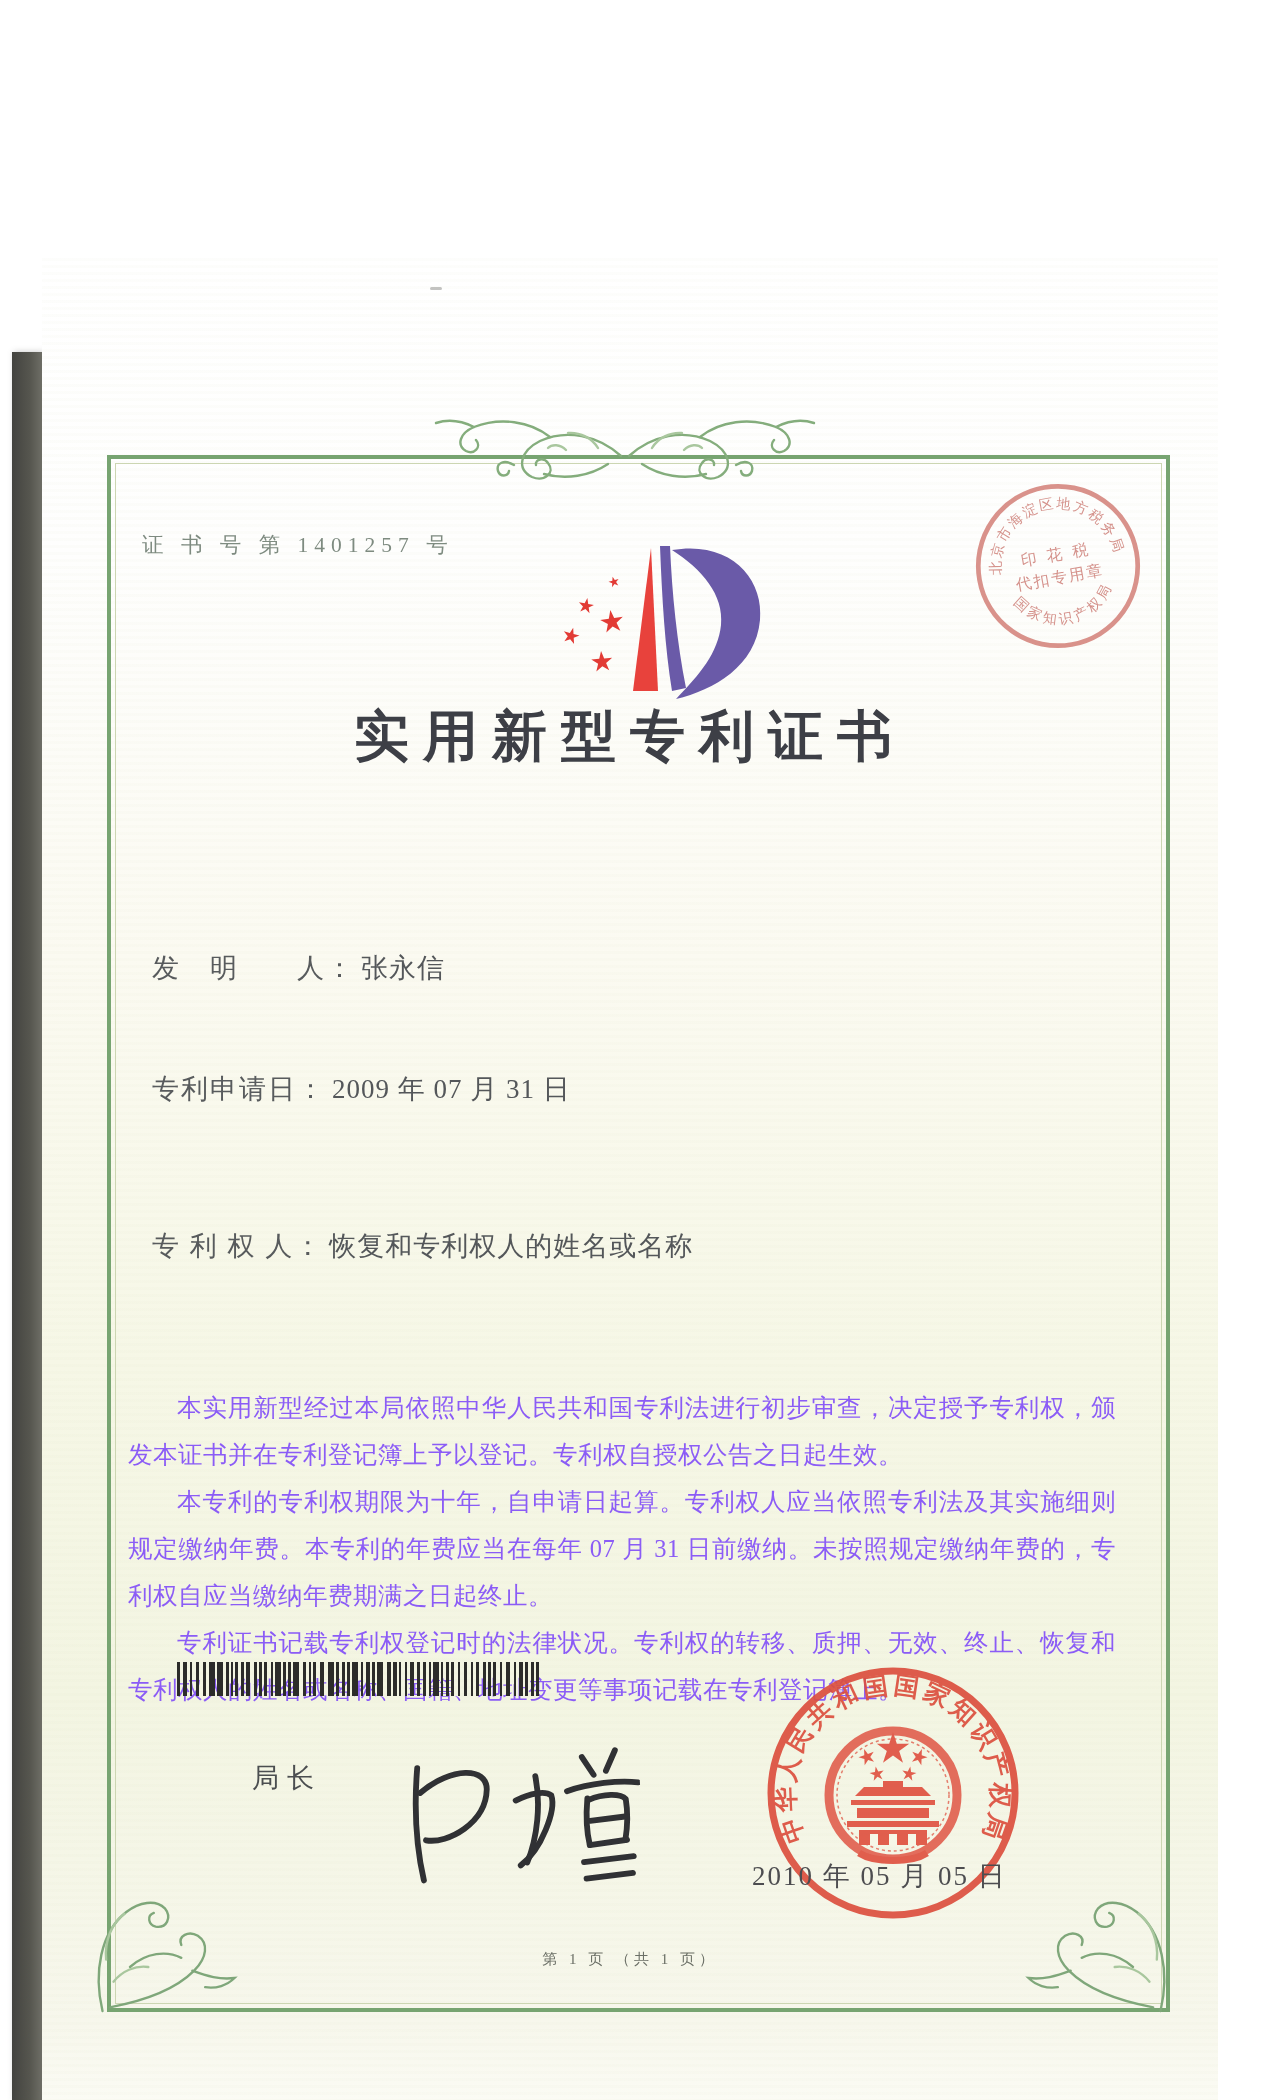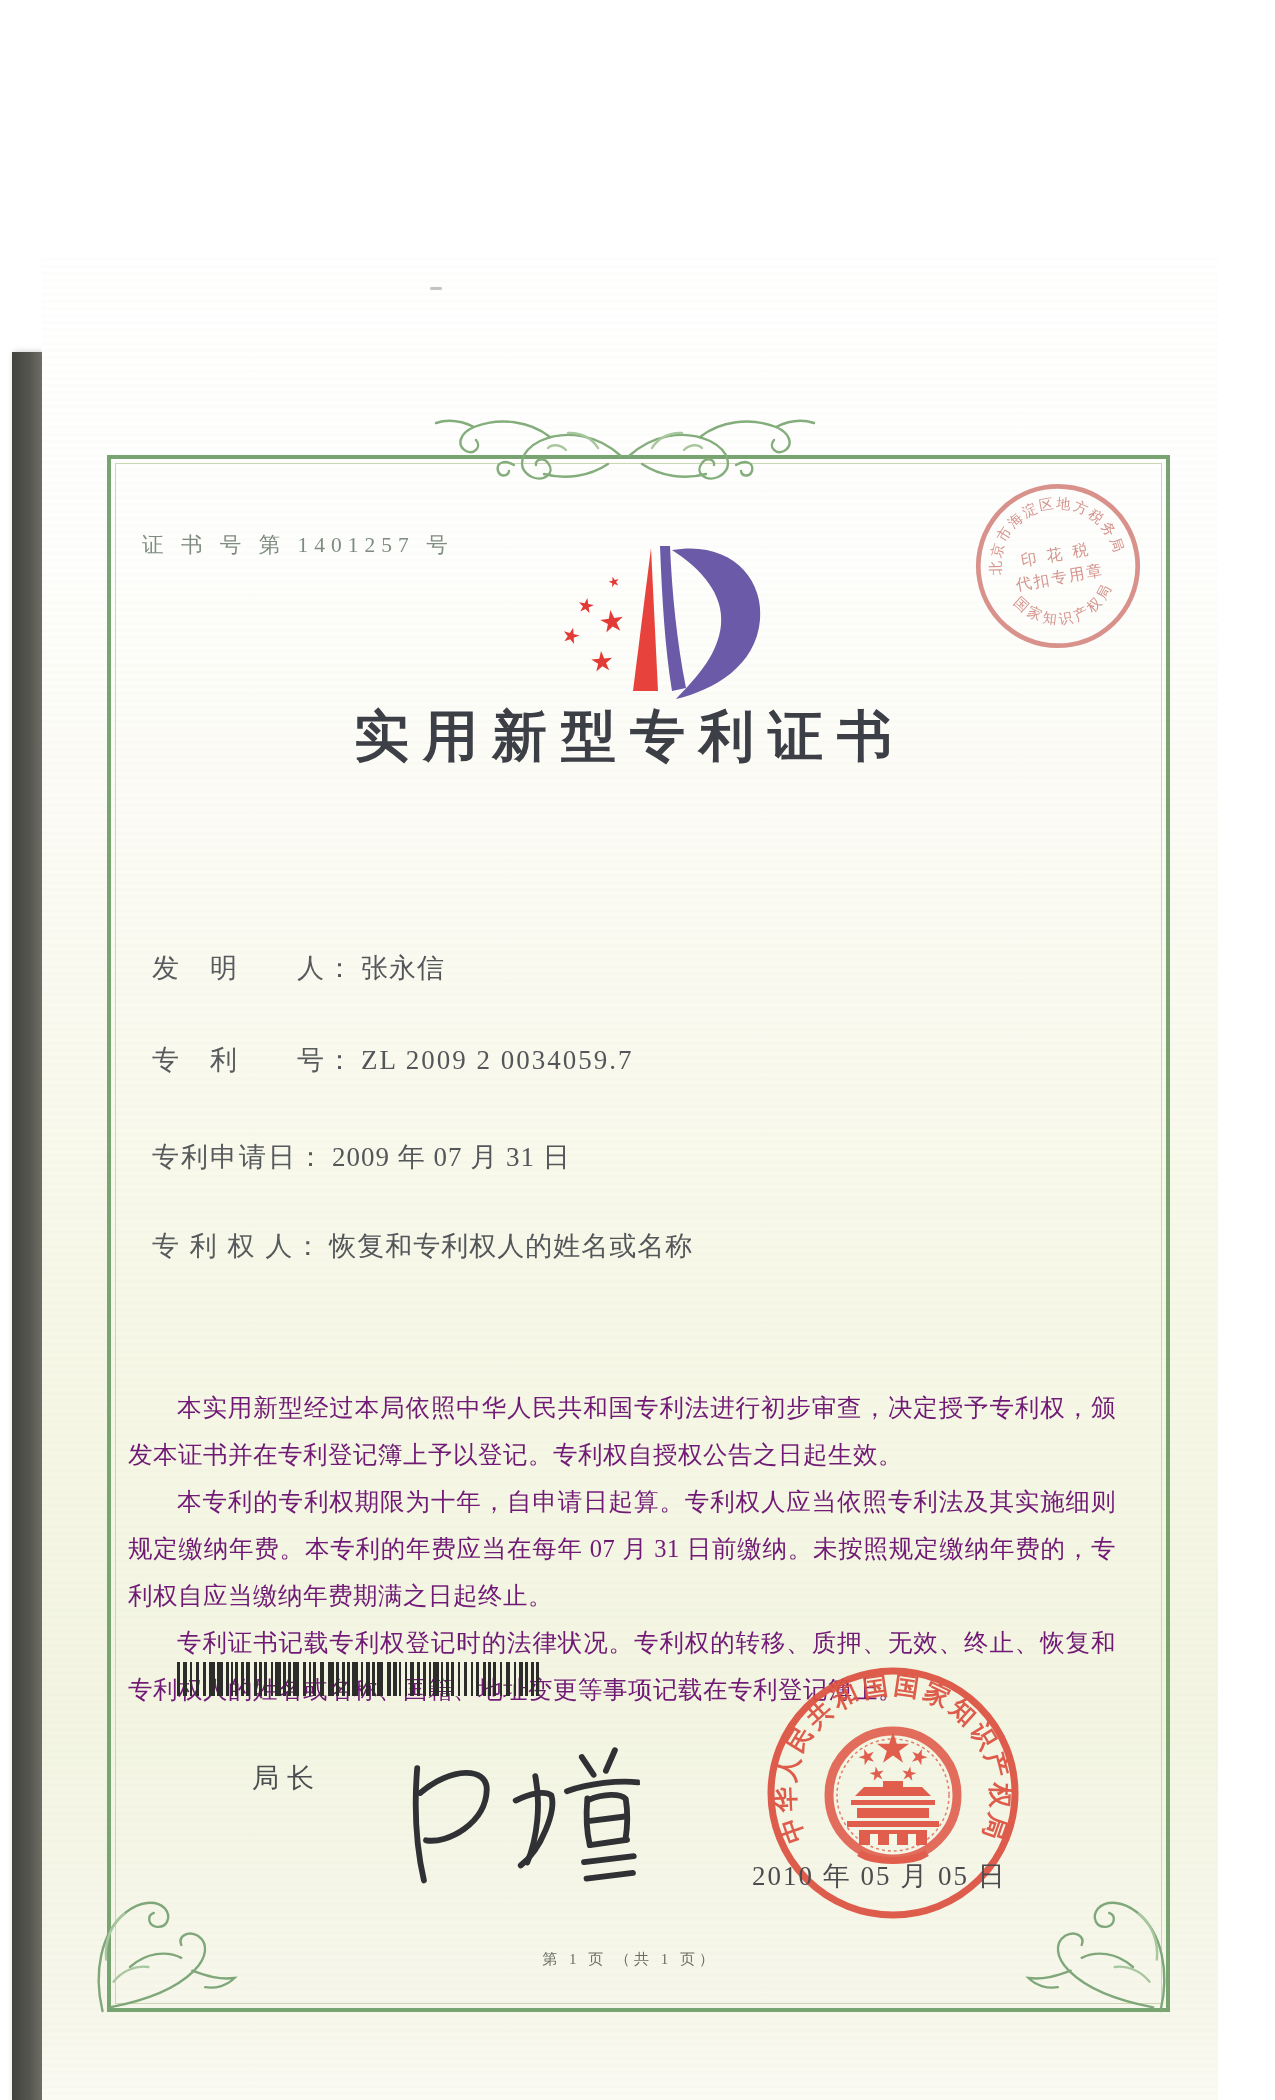--- a/index.html
+++ b/index.html
@@ -17,21 +17,21 @@
   .frame{left:107px;top:455px;width:1063px;height:1557px;box-sizing:border-box;
         border:4px solid #77a471;}
   .frame-inner{position:absolute;inset:4px;border:1px solid #ccd6b2;}
   .cert-no{left:142px;top:530px;font-size:21.5px;color:#7e8b80;letter-spacing:6px;}
   .title{left:42px;top:700px;width:1176px;text-align:center;font-size:55px;font-weight:bold;
         color:#3d3f46;letter-spacing:14px;}
   .field{left:152px;font-size:27px;color:#585b5d;white-space:nowrap;}
   .field .lbl{letter-spacing:2px;}
   .field .val{margin-left:6px;letter-spacing:1px;color:#54575a;}
   .body-block{left:128px;top:1384px;width:988px;font-size:24.5px;line-height:47px;
-        color:#701a75;text-align:justify;}
+        color:#8b5cf6;text-align:justify;}
   .body-block p{margin:0;text-indent:2em;letter-spacing:.5px;}
   .sig-label{left:252px;top:1760px;font-size:27px;color:#4b4e50;letter-spacing:8px;}
   .seal-date{left:752px;top:1858px;width:300px;font-size:27px;color:#4d4d50;letter-spacing:2px;}
   .footer{left:42px;top:1950px;width:1176px;text-align:center;font-size:15px;
         color:#6b6f66;letter-spacing:4px;}
   .scan-dash{left:430px;top:287px;width:12px;height:3px;background:#a9a9a6;border-radius:2px;opacity:.7;}
   .soft{filter:blur(.3px);}
   svg text{font-family:"Liberation Serif","DejaVu Serif",serif;}
 </style>
 </head>
@@ -108,24 +108,21 @@
       <text x="82" y="76" text-anchor="middle" font-size="15" fill="#cf837c" letter-spacing="3">印 花 税</text>
       <text x="82" y="98" text-anchor="middle" font-size="15" fill="#cf837c" letter-spacing="2">代扣专用章</text>
     </g>
   </svg>
 
   <div class="abs title">实用新型专利证书</div>
 
   <div class="abs field" style="top:950px">
     <span class="lbl">发　明　　人：</span><span class="val">张永信</span>
   </div>
-  <div class="abs field" style="top:1042px">
-    <span class="lbl">专　利　　号：</span><span class="val" style="letter-spacing:2px">ZL 2009 2 0034059.7</span>
-  </div>
-  <div class="abs field" style="top:1139px">
+  <div class="abs field" style="top:1071px">
     <span class="lbl">专利申请日：</span><span class="val">2009 年 07 月 31 日</span>
   </div>
   <div class="abs field" style="top:1228px">
     <span class="lbl">专 利 权 人：</span><span class="val">恢复和专利权人的姓名或名称</span>
   </div>
 
   <div class="abs body-block">
     <p>本实用新型经过本局依照中华人民共和国专利法进行初步审查，决定授予专利权，颁发本证书并在专利登记簿上予以登记。专利权自授权公告之日起生效。</p>
     <p>本专利的专利权期限为十年，自申请日起算。专利权人应当依照专利法及其实施细则规定缴纳年费。本专利的年费应当在每年 07 月 31 日前缴纳。未按照规定缴纳年费的，专利权自应当缴纳年费期满之日起终止。</p>
     <p>专利证书记载专利权登记时的法律状况。专利权的转移、质押、无效、终止、恢复和专利权人的姓名或名称、国籍、地址变更等事项记载在专利登记簿上。</p>

